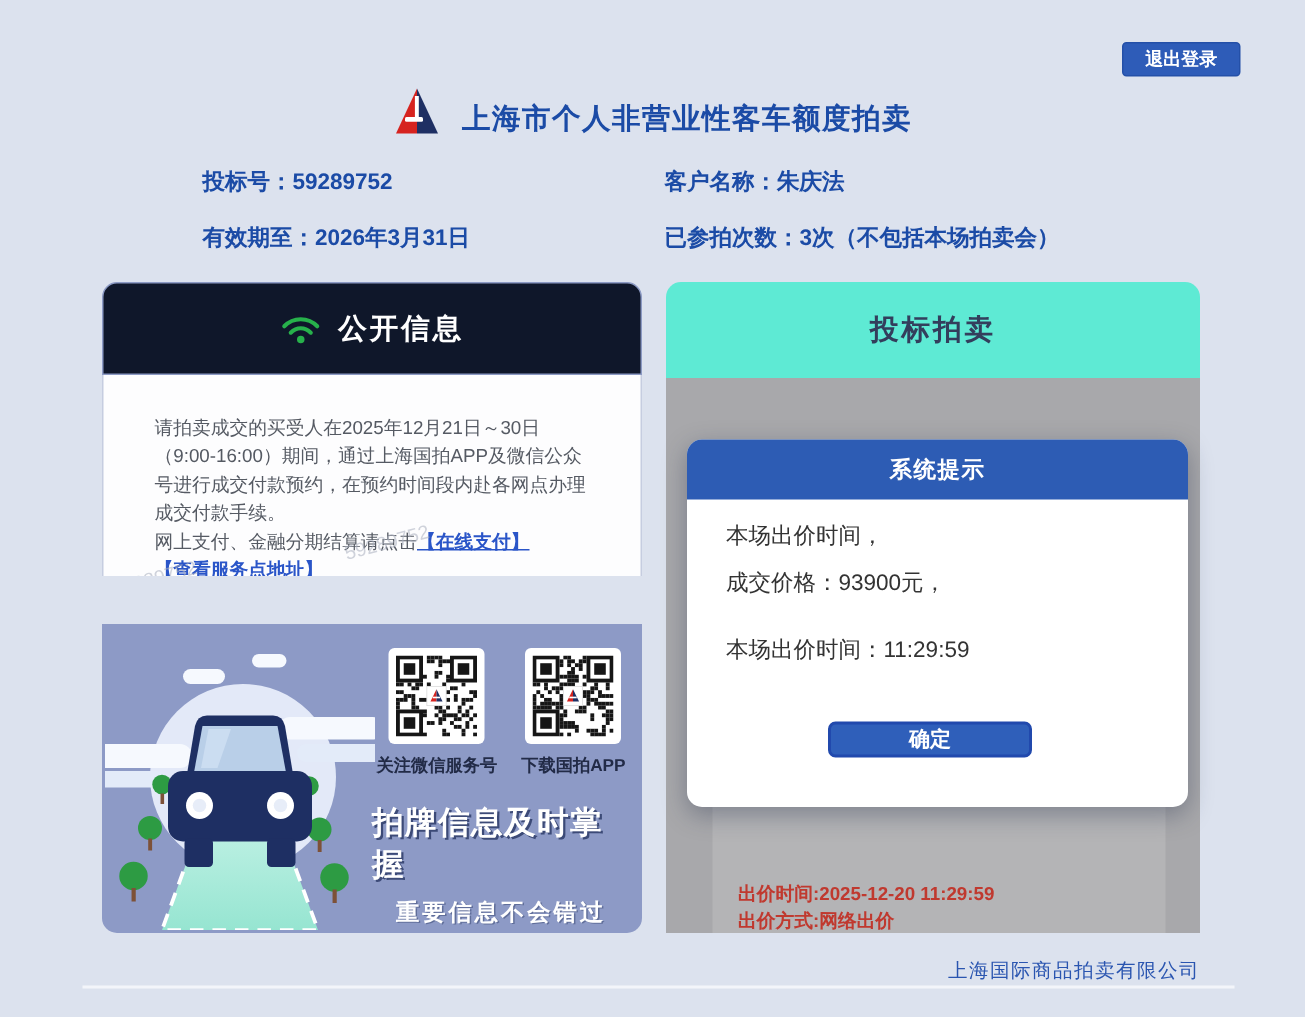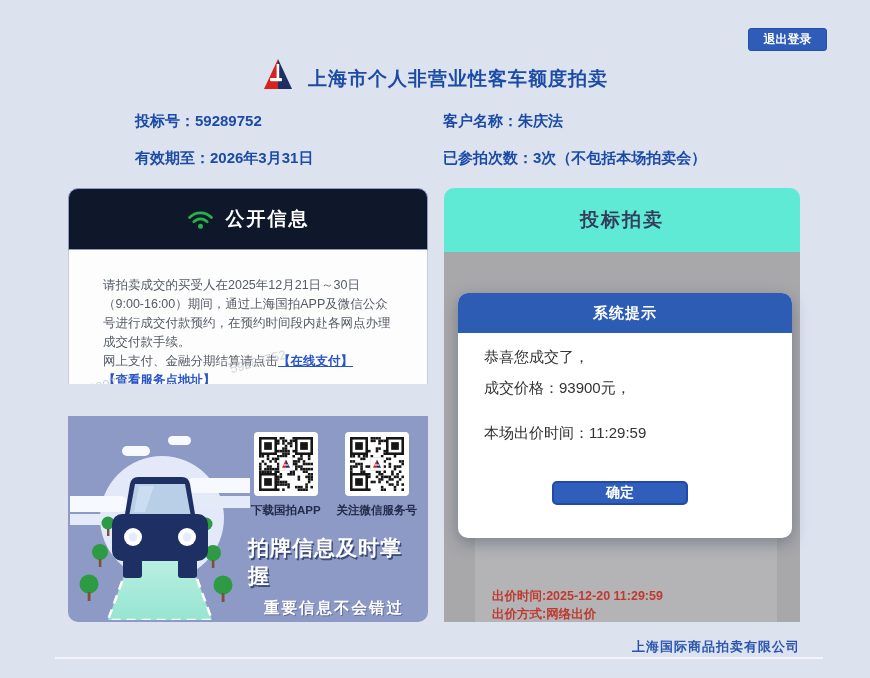--- a/index.html
+++ b/index.html
@@ -124,21 +124,21 @@
   .ml1{top:55px;} .ml2{top:86px;} .ml3{top:107px;margin-top:24px;}
   .confirm-btn{
     position:absolute;left:94px;top:188px;width:136px;height:24px;
     background:#2f5fba;border:2px solid #2149ad;border-radius:5px;
     color:#fff;font-size:14px;font-weight:bold;
     display:flex;align-items:center;justify-content:center;cursor:pointer;box-sizing:border-box;
   }
 
   
   .footer-company{
-    right:70px;top:638px;color:#2a55b0;font-size:13px;font-weight:bold;letter-spacing:1px;
+    right:70px;top:638px;color:#2a55b0;font-size:13px;font-weight:normal;letter-spacing:1px;
   }
   .footer-rule{
     left:55px;top:657px;width:768px;height:2px;background:#f3f5fa;
   }
 </style>
 </head>
 <body>
 
 <div class="abs logout-btn">退出登录</div>
 
@@ -229,20 +229,135 @@
             <circle cx="23" cy="79" r="4.5" fill="#e7edf8"></circle>
           <circle cx="77" cy="79" r="9" fill="#ffffff"></circle>
             <circle cx="77" cy="79" r="4.5" fill="#e7edf8"></circle>
           <rect x="13" y="101" width="19" height="19" rx="3" fill="#1e2f63"></rect>
           <rect x="68" y="101" width="19" height="19" rx="3" fill="#1e2f63"></rect>
         </g>
       </svg>
     </div>
     <div class="illu-right">
       <div class="qr-row">
+        <div class="qr-cell">
+          <div class="qr-tile qr"><svg width="54" height="54" viewBox="0 0 63 63">
+                <rect x="24" y="0" width="3" height="3" fill="#161616"></rect>
+                <rect x="27" y="0" width="3" height="3" fill="#161616"></rect>
+                <rect x="30" y="0" width="3" height="3" fill="#161616"></rect>
+                <rect x="33" y="0" width="3" height="3" fill="#161616"></rect>
+                <rect x="24" y="3" width="3" height="3" fill="#161616"></rect>
+                <rect x="27" y="3" width="3" height="3" fill="#161616"></rect>
+                <rect x="33" y="3" width="3" height="3" fill="#161616"></rect>
+                <rect x="36" y="3" width="3" height="3" fill="#161616"></rect>
+                <rect x="39" y="3" width="3" height="3" fill="#161616"></rect>
+                <rect x="33" y="6" width="3" height="3" fill="#161616"></rect>
+                <rect x="30" y="12" width="3" height="3" fill="#161616"></rect>
+                <rect x="33" y="12" width="3" height="3" fill="#161616"></rect>
+                <rect x="21" y="15" width="3" height="3" fill="#161616"></rect>
+                <rect x="30" y="15" width="3" height="3" fill="#161616"></rect>
+                <rect x="39" y="15" width="3" height="3" fill="#161616"></rect>
+                <rect x="39" y="18" width="3" height="3" fill="#161616"></rect>
+                <rect x="0" y="21" width="3" height="3" fill="#161616"></rect>
+                <rect x="3" y="21" width="3" height="3" fill="#161616"></rect>
+                <rect x="9" y="21" width="3" height="3" fill="#161616"></rect>
+                <rect x="15" y="21" width="3" height="3" fill="#161616"></rect>
+                <rect x="18" y="21" width="3" height="3" fill="#161616"></rect>
+                <rect x="24" y="21" width="3" height="3" fill="#161616"></rect>
+                <rect x="36" y="21" width="3" height="3" fill="#161616"></rect>
+                <rect x="51" y="21" width="3" height="3" fill="#161616"></rect>
+                <rect x="12" y="24" width="3" height="3" fill="#161616"></rect>
+                <rect x="15" y="24" width="3" height="3" fill="#161616"></rect>
+                <rect x="42" y="24" width="3" height="3" fill="#161616"></rect>
+                <rect x="45" y="24" width="3" height="3" fill="#161616"></rect>
+                <rect x="0" y="27" width="3" height="3" fill="#161616"></rect>
+                <rect x="3" y="27" width="3" height="3" fill="#161616"></rect>
+                <rect x="39" y="27" width="3" height="3" fill="#161616"></rect>
+                <rect x="57" y="27" width="3" height="3" fill="#161616"></rect>
+                <rect x="60" y="27" width="3" height="3" fill="#161616"></rect>
+                <rect x="6" y="30" width="3" height="3" fill="#161616"></rect>
+                <rect x="9" y="30" width="3" height="3" fill="#161616"></rect>
+                <rect x="12" y="30" width="3" height="3" fill="#161616"></rect>
+                <rect x="45" y="30" width="3" height="3" fill="#161616"></rect>
+                <rect x="60" y="30" width="3" height="3" fill="#161616"></rect>
+                <rect x="0" y="33" width="3" height="3" fill="#161616"></rect>
+                <rect x="3" y="33" width="3" height="3" fill="#161616"></rect>
+                <rect x="6" y="33" width="3" height="3" fill="#161616"></rect>
+                <rect x="12" y="33" width="3" height="3" fill="#161616"></rect>
+                <rect x="18" y="33" width="3" height="3" fill="#161616"></rect>
+                <rect x="21" y="33" width="3" height="3" fill="#161616"></rect>
+                <rect x="39" y="33" width="3" height="3" fill="#161616"></rect>
+                <rect x="45" y="33" width="3" height="3" fill="#161616"></rect>
+                <rect x="51" y="33" width="3" height="3" fill="#161616"></rect>
+                <rect x="54" y="33" width="3" height="3" fill="#161616"></rect>
+                <rect x="57" y="33" width="3" height="3" fill="#161616"></rect>
+                <rect x="0" y="36" width="3" height="3" fill="#161616"></rect>
+                <rect x="12" y="36" width="3" height="3" fill="#161616"></rect>
+                <rect x="51" y="36" width="3" height="3" fill="#161616"></rect>
+                <rect x="0" y="39" width="3" height="3" fill="#161616"></rect>
+                <rect x="12" y="39" width="3" height="3" fill="#161616"></rect>
+                <rect x="15" y="39" width="3" height="3" fill="#161616"></rect>
+                <rect x="30" y="39" width="3" height="3" fill="#161616"></rect>
+                <rect x="33" y="39" width="3" height="3" fill="#161616"></rect>
+                <rect x="39" y="39" width="3" height="3" fill="#161616"></rect>
+                <rect x="48" y="39" width="3" height="3" fill="#161616"></rect>
+                <rect x="57" y="39" width="3" height="3" fill="#161616"></rect>
+                <rect x="21" y="42" width="3" height="3" fill="#161616"></rect>
+                <rect x="33" y="42" width="3" height="3" fill="#161616"></rect>
+                <rect x="36" y="42" width="3" height="3" fill="#161616"></rect>
+                <rect x="48" y="42" width="3" height="3" fill="#161616"></rect>
+                <rect x="54" y="42" width="3" height="3" fill="#161616"></rect>
+                <rect x="21" y="45" width="3" height="3" fill="#161616"></rect>
+                <rect x="30" y="45" width="3" height="3" fill="#161616"></rect>
+                <rect x="36" y="45" width="3" height="3" fill="#161616"></rect>
+                <rect x="39" y="45" width="3" height="3" fill="#161616"></rect>
+                <rect x="42" y="45" width="3" height="3" fill="#161616"></rect>
+                <rect x="45" y="45" width="3" height="3" fill="#161616"></rect>
+                <rect x="51" y="45" width="3" height="3" fill="#161616"></rect>
+                <rect x="54" y="45" width="3" height="3" fill="#161616"></rect>
+                <rect x="60" y="45" width="3" height="3" fill="#161616"></rect>
+                <rect x="33" y="48" width="3" height="3" fill="#161616"></rect>
+                <rect x="36" y="48" width="3" height="3" fill="#161616"></rect>
+                <rect x="45" y="48" width="3" height="3" fill="#161616"></rect>
+                <rect x="48" y="48" width="3" height="3" fill="#161616"></rect>
+                <rect x="57" y="48" width="3" height="3" fill="#161616"></rect>
+                <rect x="24" y="51" width="3" height="3" fill="#161616"></rect>
+                <rect x="27" y="51" width="3" height="3" fill="#161616"></rect>
+                <rect x="33" y="51" width="3" height="3" fill="#161616"></rect>
+                <rect x="42" y="51" width="3" height="3" fill="#161616"></rect>
+                <rect x="54" y="51" width="3" height="3" fill="#161616"></rect>
+                <rect x="45" y="54" width="3" height="3" fill="#161616"></rect>
+                <rect x="48" y="54" width="3" height="3" fill="#161616"></rect>
+                <rect x="54" y="54" width="3" height="3" fill="#161616"></rect>
+                <rect x="60" y="54" width="3" height="3" fill="#161616"></rect>
+                <rect x="36" y="57" width="3" height="3" fill="#161616"></rect>
+                <rect x="51" y="57" width="3" height="3" fill="#161616"></rect>
+                <rect x="21" y="60" width="3" height="3" fill="#161616"></rect>
+                <rect x="36" y="60" width="3" height="3" fill="#161616"></rect>
+                <rect x="39" y="60" width="3" height="3" fill="#161616"></rect>
+                <rect x="51" y="60" width="3" height="3" fill="#161616"></rect>
+                <rect x="60" y="60" width="3" height="3" fill="#161616"></rect>
+                <rect x="0" y="0" width="21" height="21" fill="#161616"></rect>
+                <rect x="3" y="3" width="15" height="15" fill="#fff"></rect>
+                <rect x="6" y="6" width="9" height="9" fill="#161616"></rect>
+                <rect x="42" y="0" width="21" height="21" fill="#161616"></rect>
+                <rect x="45" y="3" width="15" height="15" fill="#fff"></rect>
+                <rect x="48" y="6" width="9" height="9" fill="#161616"></rect>
+                <rect x="0" y="42" width="21" height="21" fill="#161616"></rect>
+                <rect x="3" y="45" width="15" height="15" fill="#fff"></rect>
+                <rect x="6" y="48" width="9" height="9" fill="#161616"></rect>
+                <g transform="translate(24,24)">
+                  <rect width="15" height="15" fill="#fff" stroke="#d8d8d8" stroke-width="0.6"></rect>
+                  <polygon points="7.5,2.2 7.5,11.8 2.8,11.8" fill="#d6231f"></polygon>
+                  <polygon points="7.5,2.2 12.2,11.8 7.5,11.8" fill="#1e2f63"></polygon>
+                  <rect x="4.6" y="8" width="5.8" height="1.3" fill="#fff"></rect>
+                </g>
+              </svg></div>
+          <div class="qr-label">关注微信服务号</div>
+        </div>
         <div class="qr-cell">
           <div class="qr-tile qr"><svg width="54" height="54" viewBox="0 0 63 63">
                 <rect x="24" y="0" width="3" height="3" fill="#161616"></rect>
                 <rect x="27" y="0" width="3" height="3" fill="#161616"></rect>
                 <rect x="39" y="0" width="3" height="3" fill="#161616"></rect>
                 <rect x="21" y="3" width="3" height="3" fill="#161616"></rect>
                 <rect x="27" y="3" width="3" height="3" fill="#161616"></rect>
                 <rect x="30" y="3" width="3" height="3" fill="#161616"></rect>
                 <rect x="36" y="3" width="3" height="3" fill="#161616"></rect>
                 <rect x="39" y="3" width="3" height="3" fill="#161616"></rect>
@@ -377,135 +492,20 @@
                 <rect x="6" y="48" width="9" height="9" fill="#161616"></rect>
                 <g transform="translate(24,24)">
                   <rect width="15" height="15" fill="#fff" stroke="#d8d8d8" stroke-width="0.6"></rect>
                   <polygon points="7.5,2.2 7.5,11.8 2.8,11.8" fill="#d6231f"></polygon>
                   <polygon points="7.5,2.2 12.2,11.8 7.5,11.8" fill="#1e2f63"></polygon>
                   <rect x="4.6" y="8" width="5.8" height="1.3" fill="#fff"></rect>
                 </g>
               </svg></div>
           <div class="qr-label">下载国拍APP</div>
         </div>
-        <div class="qr-cell">
-          <div class="qr-tile qr"><svg width="54" height="54" viewBox="0 0 63 63">
-                <rect x="24" y="0" width="3" height="3" fill="#161616"></rect>
-                <rect x="27" y="0" width="3" height="3" fill="#161616"></rect>
-                <rect x="30" y="0" width="3" height="3" fill="#161616"></rect>
-                <rect x="33" y="0" width="3" height="3" fill="#161616"></rect>
-                <rect x="24" y="3" width="3" height="3" fill="#161616"></rect>
-                <rect x="27" y="3" width="3" height="3" fill="#161616"></rect>
-                <rect x="33" y="3" width="3" height="3" fill="#161616"></rect>
-                <rect x="36" y="3" width="3" height="3" fill="#161616"></rect>
-                <rect x="39" y="3" width="3" height="3" fill="#161616"></rect>
-                <rect x="33" y="6" width="3" height="3" fill="#161616"></rect>
-                <rect x="30" y="12" width="3" height="3" fill="#161616"></rect>
-                <rect x="33" y="12" width="3" height="3" fill="#161616"></rect>
-                <rect x="21" y="15" width="3" height="3" fill="#161616"></rect>
-                <rect x="30" y="15" width="3" height="3" fill="#161616"></rect>
-                <rect x="39" y="15" width="3" height="3" fill="#161616"></rect>
-                <rect x="39" y="18" width="3" height="3" fill="#161616"></rect>
-                <rect x="0" y="21" width="3" height="3" fill="#161616"></rect>
-                <rect x="3" y="21" width="3" height="3" fill="#161616"></rect>
-                <rect x="9" y="21" width="3" height="3" fill="#161616"></rect>
-                <rect x="15" y="21" width="3" height="3" fill="#161616"></rect>
-                <rect x="18" y="21" width="3" height="3" fill="#161616"></rect>
-                <rect x="24" y="21" width="3" height="3" fill="#161616"></rect>
-                <rect x="36" y="21" width="3" height="3" fill="#161616"></rect>
-                <rect x="51" y="21" width="3" height="3" fill="#161616"></rect>
-                <rect x="12" y="24" width="3" height="3" fill="#161616"></rect>
-                <rect x="15" y="24" width="3" height="3" fill="#161616"></rect>
-                <rect x="42" y="24" width="3" height="3" fill="#161616"></rect>
-                <rect x="45" y="24" width="3" height="3" fill="#161616"></rect>
-                <rect x="0" y="27" width="3" height="3" fill="#161616"></rect>
-                <rect x="3" y="27" width="3" height="3" fill="#161616"></rect>
-                <rect x="39" y="27" width="3" height="3" fill="#161616"></rect>
-                <rect x="57" y="27" width="3" height="3" fill="#161616"></rect>
-                <rect x="60" y="27" width="3" height="3" fill="#161616"></rect>
-                <rect x="6" y="30" width="3" height="3" fill="#161616"></rect>
-                <rect x="9" y="30" width="3" height="3" fill="#161616"></rect>
-                <rect x="12" y="30" width="3" height="3" fill="#161616"></rect>
-                <rect x="45" y="30" width="3" height="3" fill="#161616"></rect>
-                <rect x="60" y="30" width="3" height="3" fill="#161616"></rect>
-                <rect x="0" y="33" width="3" height="3" fill="#161616"></rect>
-                <rect x="3" y="33" width="3" height="3" fill="#161616"></rect>
-                <rect x="6" y="33" width="3" height="3" fill="#161616"></rect>
-                <rect x="12" y="33" width="3" height="3" fill="#161616"></rect>
-                <rect x="18" y="33" width="3" height="3" fill="#161616"></rect>
-                <rect x="21" y="33" width="3" height="3" fill="#161616"></rect>
-                <rect x="39" y="33" width="3" height="3" fill="#161616"></rect>
-                <rect x="45" y="33" width="3" height="3" fill="#161616"></rect>
-                <rect x="51" y="33" width="3" height="3" fill="#161616"></rect>
-                <rect x="54" y="33" width="3" height="3" fill="#161616"></rect>
-                <rect x="57" y="33" width="3" height="3" fill="#161616"></rect>
-                <rect x="0" y="36" width="3" height="3" fill="#161616"></rect>
-                <rect x="12" y="36" width="3" height="3" fill="#161616"></rect>
-                <rect x="51" y="36" width="3" height="3" fill="#161616"></rect>
-                <rect x="0" y="39" width="3" height="3" fill="#161616"></rect>
-                <rect x="12" y="39" width="3" height="3" fill="#161616"></rect>
-                <rect x="15" y="39" width="3" height="3" fill="#161616"></rect>
-                <rect x="30" y="39" width="3" height="3" fill="#161616"></rect>
-                <rect x="33" y="39" width="3" height="3" fill="#161616"></rect>
-                <rect x="39" y="39" width="3" height="3" fill="#161616"></rect>
-                <rect x="48" y="39" width="3" height="3" fill="#161616"></rect>
-                <rect x="57" y="39" width="3" height="3" fill="#161616"></rect>
-                <rect x="21" y="42" width="3" height="3" fill="#161616"></rect>
-                <rect x="33" y="42" width="3" height="3" fill="#161616"></rect>
-                <rect x="36" y="42" width="3" height="3" fill="#161616"></rect>
-                <rect x="48" y="42" width="3" height="3" fill="#161616"></rect>
-                <rect x="54" y="42" width="3" height="3" fill="#161616"></rect>
-                <rect x="21" y="45" width="3" height="3" fill="#161616"></rect>
-                <rect x="30" y="45" width="3" height="3" fill="#161616"></rect>
-                <rect x="36" y="45" width="3" height="3" fill="#161616"></rect>
-                <rect x="39" y="45" width="3" height="3" fill="#161616"></rect>
-                <rect x="42" y="45" width="3" height="3" fill="#161616"></rect>
-                <rect x="45" y="45" width="3" height="3" fill="#161616"></rect>
-                <rect x="51" y="45" width="3" height="3" fill="#161616"></rect>
-                <rect x="54" y="45" width="3" height="3" fill="#161616"></rect>
-                <rect x="60" y="45" width="3" height="3" fill="#161616"></rect>
-                <rect x="33" y="48" width="3" height="3" fill="#161616"></rect>
-                <rect x="36" y="48" width="3" height="3" fill="#161616"></rect>
-                <rect x="45" y="48" width="3" height="3" fill="#161616"></rect>
-                <rect x="48" y="48" width="3" height="3" fill="#161616"></rect>
-                <rect x="57" y="48" width="3" height="3" fill="#161616"></rect>
-                <rect x="24" y="51" width="3" height="3" fill="#161616"></rect>
-                <rect x="27" y="51" width="3" height="3" fill="#161616"></rect>
-                <rect x="33" y="51" width="3" height="3" fill="#161616"></rect>
-                <rect x="42" y="51" width="3" height="3" fill="#161616"></rect>
-                <rect x="54" y="51" width="3" height="3" fill="#161616"></rect>
-                <rect x="45" y="54" width="3" height="3" fill="#161616"></rect>
-                <rect x="48" y="54" width="3" height="3" fill="#161616"></rect>
-                <rect x="54" y="54" width="3" height="3" fill="#161616"></rect>
-                <rect x="60" y="54" width="3" height="3" fill="#161616"></rect>
-                <rect x="36" y="57" width="3" height="3" fill="#161616"></rect>
-                <rect x="51" y="57" width="3" height="3" fill="#161616"></rect>
-                <rect x="21" y="60" width="3" height="3" fill="#161616"></rect>
-                <rect x="36" y="60" width="3" height="3" fill="#161616"></rect>
-                <rect x="39" y="60" width="3" height="3" fill="#161616"></rect>
-                <rect x="51" y="60" width="3" height="3" fill="#161616"></rect>
-                <rect x="60" y="60" width="3" height="3" fill="#161616"></rect>
-                <rect x="0" y="0" width="21" height="21" fill="#161616"></rect>
-                <rect x="3" y="3" width="15" height="15" fill="#fff"></rect>
-                <rect x="6" y="6" width="9" height="9" fill="#161616"></rect>
-                <rect x="42" y="0" width="21" height="21" fill="#161616"></rect>
-                <rect x="45" y="3" width="15" height="15" fill="#fff"></rect>
-                <rect x="48" y="6" width="9" height="9" fill="#161616"></rect>
-                <rect x="0" y="42" width="21" height="21" fill="#161616"></rect>
-                <rect x="3" y="45" width="15" height="15" fill="#fff"></rect>
-                <rect x="6" y="48" width="9" height="9" fill="#161616"></rect>
-                <g transform="translate(24,24)">
-                  <rect width="15" height="15" fill="#fff" stroke="#d8d8d8" stroke-width="0.6"></rect>
-                  <polygon points="7.5,2.2 7.5,11.8 2.8,11.8" fill="#d6231f"></polygon>
-                  <polygon points="7.5,2.2 12.2,11.8 7.5,11.8" fill="#1e2f63"></polygon>
-                  <rect x="4.6" y="8" width="5.8" height="1.3" fill="#fff"></rect>
-                </g>
-              </svg></div>
-          <div class="qr-label">关注微信服务号</div>
-        </div>
       </div>
       <div class="slogan1">拍牌信息及时掌握</div>
       <div class="slogan2">重要信息不会错过</div>
     </div>
   </div>
 </div>
 
 <div class="abs panel right-panel">
   <div class="right-header">
     <span class="right-header-title">投标拍卖</span>
@@ -517,20 +517,20 @@
     <div class="bid-red bid-red-1">出价时间:2025-12-20 11:29:59</div>
     <div class="bid-red bid-red-2">出价方式:网络出价</div>
 
   </div>
 </div>
 
 <div class="abs modal">
   <div class="modal-header">
     <span class="modal-title">系统提示</span>
   </div>
-  <div class="modal-line ml1">恭喜您成交了，</div>
+  <div class="modal-line ml1">本场出价时间，</div>
   <div class="modal-line ml2">成交价格：93900元，</div>
   <div class="modal-line ml3">本场出价时间：11:29:59</div>
   <div class="confirm-btn">确定</div>
 </div>
 
 <div class="abs footer-company">上海国际商品拍卖有限公司</div>
 <div class="abs footer-rule"></div>
 
 </body></html>

